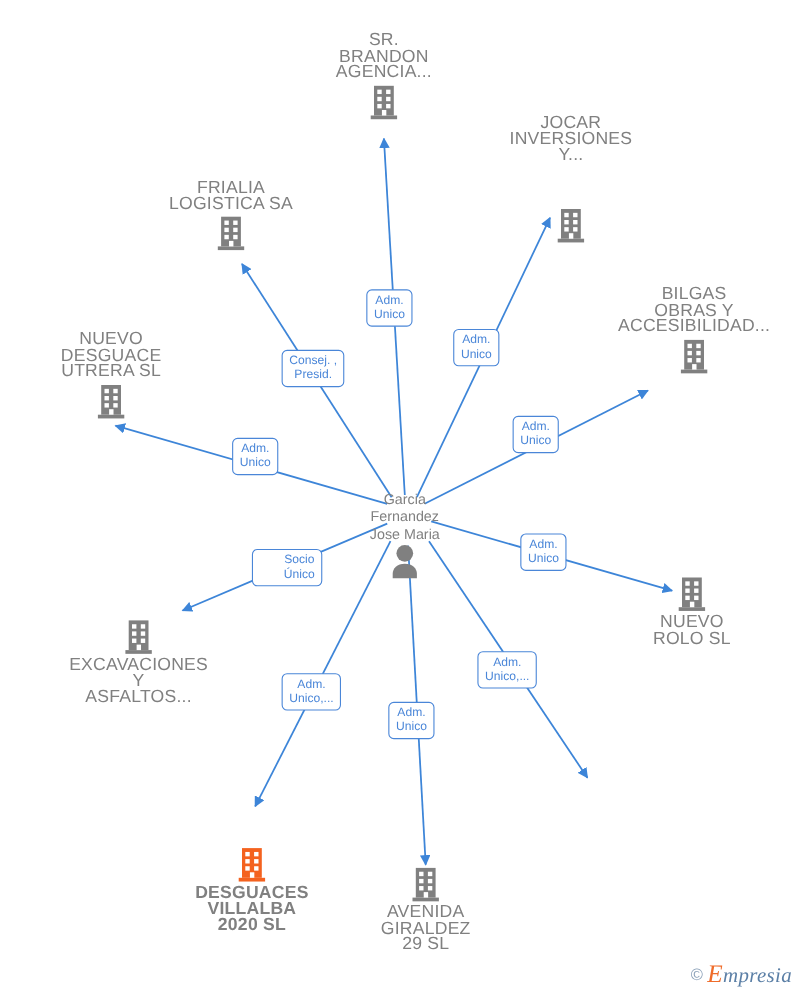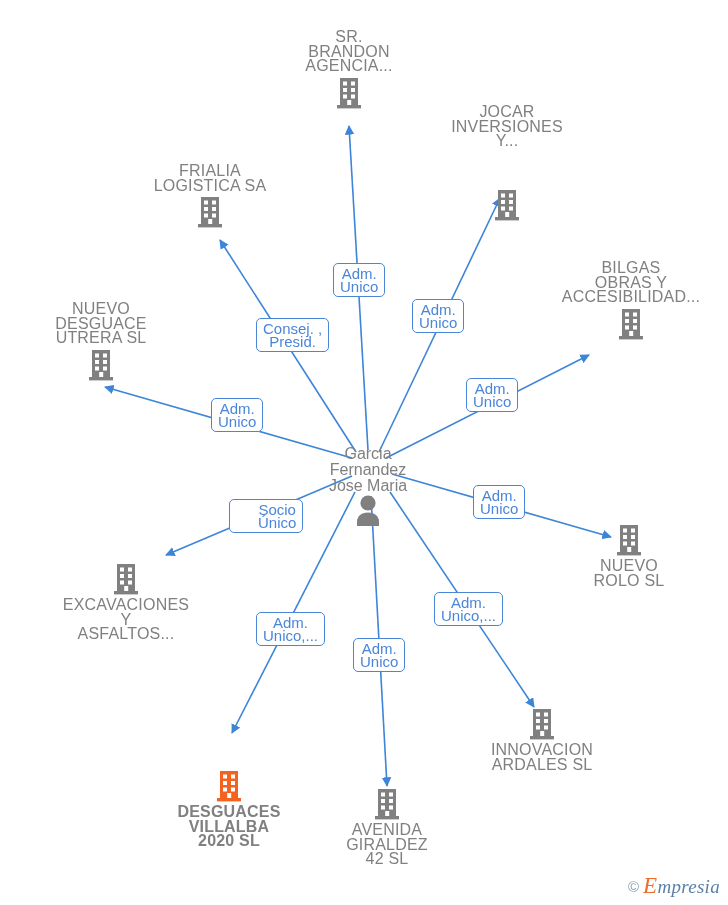--- a/index.html
+++ b/index.html
@@ -13,29 +13,29 @@
   .node{position:absolute;display:flex;flex-direction:column;align-items:center;width:150px;}
   .node.below .label{order:2;margin-top:3px;}
   .node.above .label{order:0;margin-bottom:3px;}
   .node .glyph{order:1;}
 
   .label{
     font-size:16px;line-height:14.6px;color:#808080;text-align:center;
     letter-spacing:0.2px;white-space:pre-line;
   }
   .person-label{
-    font-size:16px;line-height:16px;color:#808080;text-align:center;white-space:pre-line;
+    font-size:13px;line-height:16px;color:#808080;text-align:center;white-space:pre-line;
   }
 
   .bld{width:26px;height:32px;display:block;}
   .person{width:30px;height:32px;display:block;}
 
   .edge-label{
     position:absolute;border:1.3px solid #4a86d8;border-radius:5px;
-    background:#ffffff;color:#4a86d8;font-size:15px;line-height:13px;
+    background:#ffffff;color:#4a86d8;font-size:11px;line-height:13px;
     padding:3px 6px;text-align:center;white-space:pre-line;box-sizing:border-box;
   }
 
   .watermark{position:absolute;right:8px;bottom:6px;display:flex;align-items:center;gap:4px;}
   .wm-c{color:#8aa0b8;font-size:15px;}
   .wm-text{font-family:"Liberation Serif","DejaVu Serif",serif;font-style:italic;
            font-size:19px;color:#5b7fa6;letter-spacing:0.3px;}
   .wm-text .e{color:#ef6c2a;font-size:23px;}
 </style>
 </head>
@@ -89,21 +89,21 @@
           <rect x="7" y="11" width="4" height="4"></rect>
             <rect x="15" y="11" width="4" height="4"></rect>
           <rect x="7" y="17.5" width="4" height="4"></rect>
             <rect x="15" y="17.5" width="4" height="4"></rect>
           <rect x="11.2" y="23" width="4" height="5"></rect>
         </g>
       </svg>
     </span>
   </div>
 
-  <div class="node above" style="left:432px;top:105px;gap:37px;">
+  <div class="node above" style="left:444px;top:105px;gap:37px;">
     <span class="label">JOCAR
 INVERSIONES
 Y...</span>
     <span class="glyph">
       <svg class="bld" viewBox="0 0 26 32">
         <rect x="4" y="1" width="18" height="27" fill="#808080"></rect>
         <rect x="1" y="28" width="24" height="3.4" fill="#808080"></rect>
         <g fill="#ffffff">
           <rect x="7" y="4.5" width="4" height="4"></rect>
             <rect x="15" y="4.5" width="4" height="4"></rect>
@@ -252,42 +252,23 @@
           <rect x="7" y="11" width="4" height="4"></rect>
             <rect x="15" y="11" width="4" height="4"></rect>
           <rect x="7" y="17.5" width="4" height="4"></rect>
             <rect x="15" y="17.5" width="4" height="4"></rect>
           <rect x="11.2" y="23" width="4" height="5"></rect>
         </g>
       </svg>
     </span>
     <span class="label">AVENIDA
 GIRALDEZ
-42  SL</span>
-  </div>
-
-  <div class="node below" style="left:467px;top:708px;">
-    <span class="glyph">
-      <svg class="bld" viewBox="0 0 26 32">
-        <rect x="4" y="1" width="18" height="27" fill="#808080"></rect>
-        <rect x="1" y="28" width="24" height="3.4" fill="#808080"></rect>
-        <g fill="#ffffff">
-          <rect x="7" y="4.5" width="4" height="4"></rect>
-            <rect x="15" y="4.5" width="4" height="4"></rect>
-          <rect x="7" y="11" width="4" height="4"></rect>
-            <rect x="15" y="11" width="4" height="4"></rect>
-          <rect x="7" y="17.5" width="4" height="4"></rect>
-            <rect x="15" y="17.5" width="4" height="4"></rect>
-          <rect x="11.2" y="23" width="4" height="5"></rect>
-        </g>
-      </svg>
-    </span>
-    <span class="label">INNOVACION
-ARDALES  SL</span>
-  </div>
+29  SL</span>
+  </div>
+
 
   <div class="edge-label" style="left:333px;top:263px;">Adm.
 Unico</div>
   <div class="edge-label" style="left:412px;top:299px;">Adm.
 Unico</div>
   <div class="edge-label" style="left:466px;top:378px;">Adm.
 Unico</div>
   <div class="edge-label" style="left:256px;top:318px;">Consej. ,
 Presid.</div>
   <div class="edge-label" style="left:211px;top:398px;">Adm.

